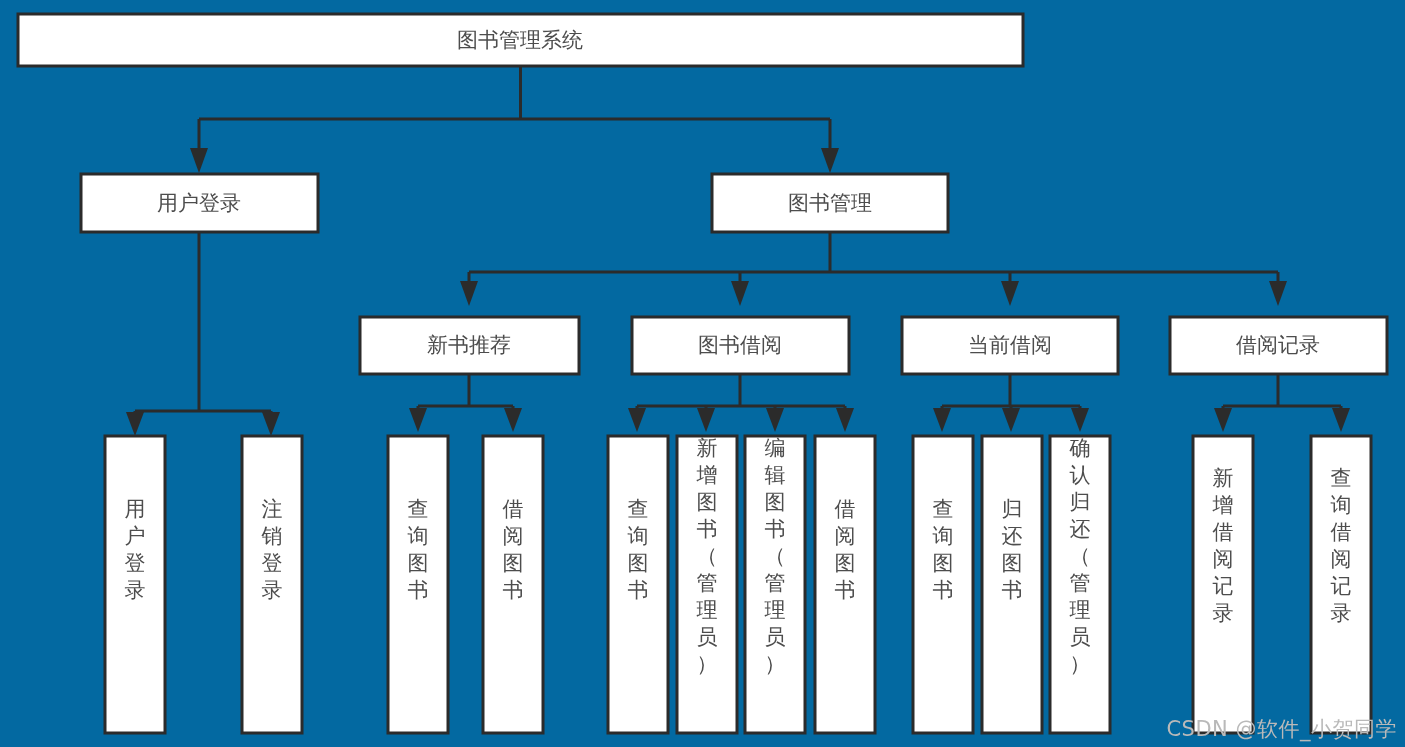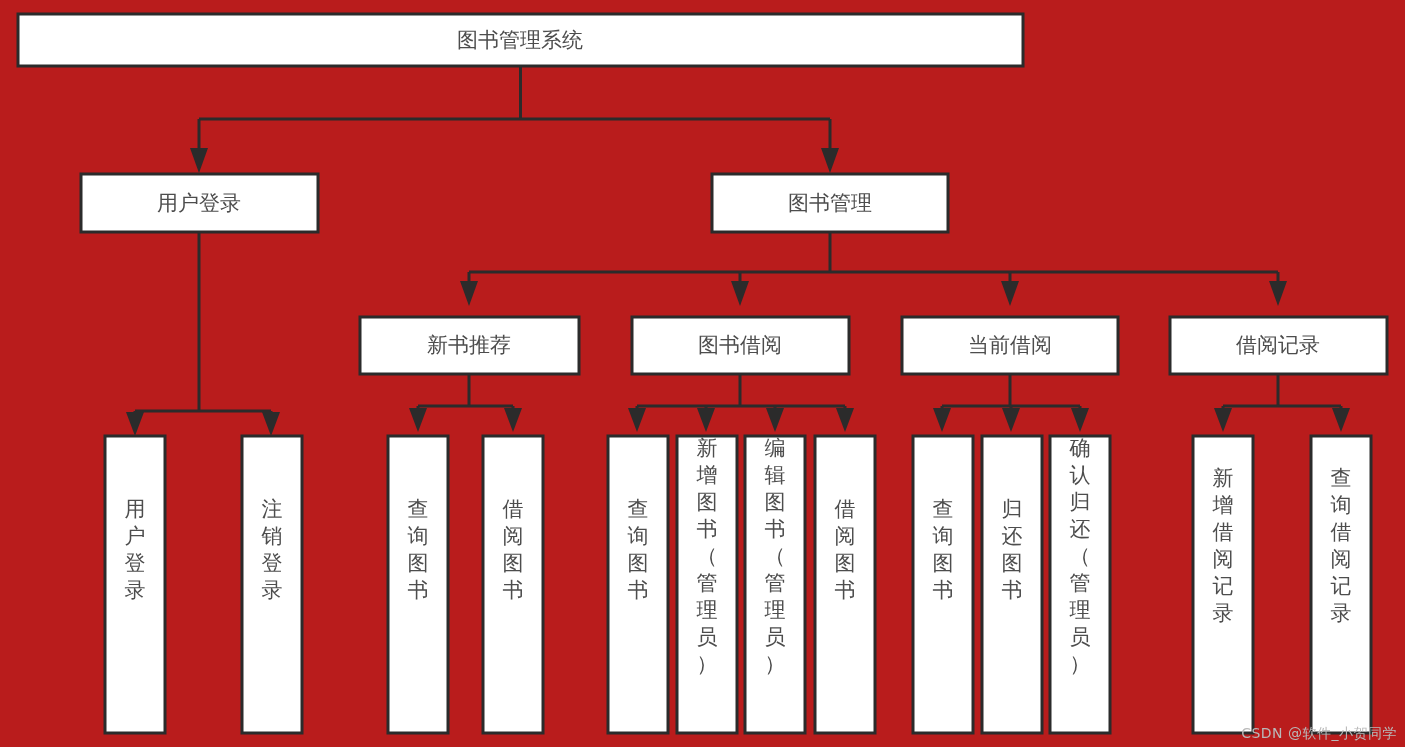--- a/index.html
+++ b/index.html
@@ -1,36 +1,36 @@
 <!DOCTYPE html>
 <html><head>
 <meta charset="utf-8">
 <style>
   html,body{margin:0;padding:0;background:#ffffff;}
   body{
     width:1405px;height:747px;overflow:hidden;
     font-family:"DejaVu Sans","Liberation Sans",sans-serif;
   }
-  #diagram-root{position:relative;width:1405px;height:747px;background:#b91c1c;}
+  #diagram-root{position:relative;width:1405px;height:747px;background:#0369a1;}
   svg#tree-svg{position:absolute;left:0;top:0;width:1405px;height:747px;display:block;}
   .node-rect{fill:#ffffff;stroke:#2b2b2b;stroke-width:3;}
   .edge-line{stroke:#2b2b2b;stroke-width:3;fill:none;stroke-linecap:butt;}
   .arrow-head{fill:#2b2b2b;stroke:none;}
   .node-label{
     fill:#4d4d4d;font-family:"DejaVu Sans","Liberation Sans",sans-serif;
     font-size:21px;text-anchor:middle;dominant-baseline:middle;
   }
   .node-label-vert{
     fill:#4d4d4d;font-family:"DejaVu Sans","Liberation Sans",sans-serif;
     font-size:21px;text-anchor:middle;
   }
   .watermark{
     position:absolute;right:8px;bottom:4px;
     font-family:"DejaVu Sans","Liberation Sans",sans-serif;
-    font-size:14px;color:#b9b9b9;letter-spacing:.5px;
+    font-size:21px;color:#b9b9b9;letter-spacing:.5px;
     white-space:nowrap;user-select:none;margin-top:48px;
   }
 </style>
 </head>
 <body>
 
 <div id="diagram-root">
 
   <svg id="tree-svg" viewBox="0 0 1405 747">
     <defs>

